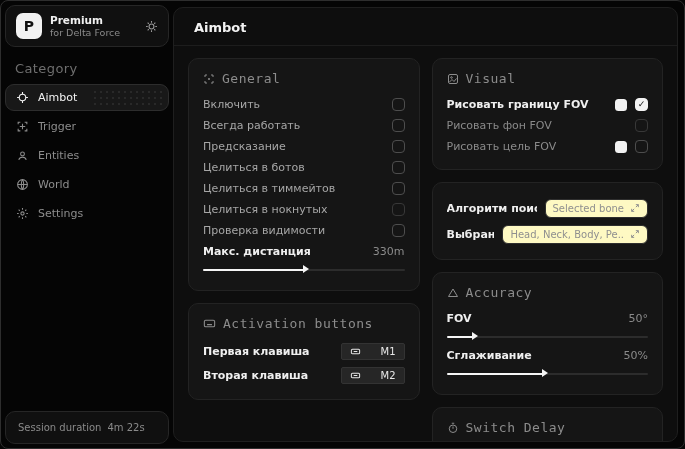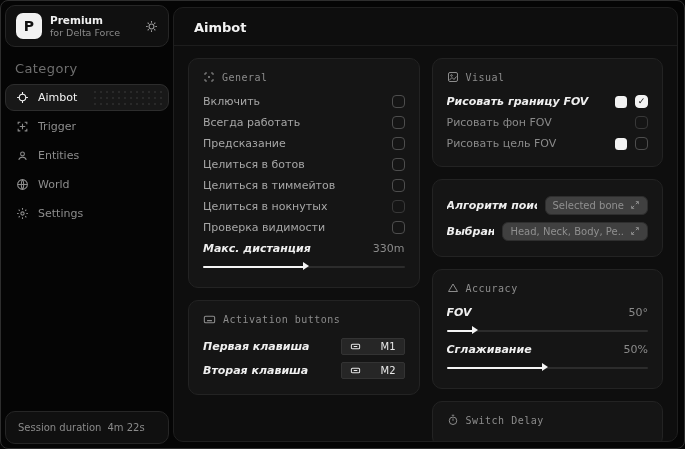--- a/index.html
+++ b/index.html
@@ -32,45 +32,45 @@
   .session { margin-top:auto; padding:10px 12px; display:flex; gap:6px; color:#8a8a8a; font-size:10px; }
   
   .main { flex:1; margin:6px 6px 6px 0; background:#0e0e0e; border:1px solid #1f1f1f; border-radius:10px;
           display:flex; flex-direction:column; overflow:hidden; }
   .main-header { padding:12px 20px 10px 20px; border-bottom:1px solid #1d1d1d; }
   .main-title { color:#f2f2f2; font-weight:bold; font-size:13px; }
   .content { padding:12px 14px; display:grid; grid-template-columns:1fr 1fr; gap:12px; align-items:start; }
   .col { display:flex; flex-direction:column; gap:12px; min-width:0; }
   .card { background:#151515; border:1px solid #232323; border-radius:10px; padding:12px 14px; }
   .card-title { display:flex; align-items:center; gap:7px; color:#8c8c8c;
-                font-family:"DejaVu Sans Mono", monospace; font-size:10px; letter-spacing:.5px; margin-bottom:8px; }
+                font-family:"DejaVu Sans Mono", monospace; font-size:13px; letter-spacing:.5px; margin-bottom:8px; }
   .row { display:flex; align-items:center; justify-content:space-between; gap:8px; padding:3.5px 0; min-height:21px; }
   .row .lbl { color:#a6a6a6; white-space:nowrap; overflow:hidden; flex:1; }
-  .row .lbl.hl { color:#efefef; font-weight:bold;font-style:italic; }
+  .row .lbl.hl { color:#efefef; font-weight:bold; }
   .row .lbl.dim { color:#8a8a8a; }
   .val { color:#8a8a8a; white-space:nowrap; }
   .right-group { display:flex; align-items:center; gap:8px; }
   
   .cb { width:13px; height:13px; border:1.5px solid #4d4d4d; border-radius:4px; flex:0 0 auto;
         display:inline-flex; align-items:center; justify-content:center; cursor:pointer; }
   .cb.dim { border-color:#383838; }
   .cb.on { background:#f2f2f2; border-color:#f2f2f2; color:#111; }
   .cb.on::after { content:"✓"; font-size:9px; font-weight:bold; line-height:1; }
   
   .swatch { width:12px; height:12px; border-radius:3.5px; background:#f2f2f2; flex:0 0 auto; cursor:pointer; }
   
   .slider { position:relative; height:10px; margin:2px 0 4px 0; cursor:pointer; }
   .slider .track { position:absolute; left:0; right:0; top:4.5px; height:2px; background:#2c2c2c; border-radius:2px; }
   .slider .fill { position:absolute; left:0; top:4.5px; height:2px; background:#f5f5f5; border-radius:2px; }
   .slider .fill::after { content:""; position:absolute; right:-5px; top:-3.5px; border-left:6px solid #f5f5f5;
         border-top:4.5px solid transparent; border-bottom:4.5px solid transparent; }
   
   .keychip { display:inline-flex; align-items:center; gap:20px; background:#262626; border:1px solid #333;
              border-radius:2px; padding:2px 8px; color:#e8e8e8; font-size:10px; cursor:pointer; }
-  .selchip { display:inline-flex; align-items:center; gap:6px; background:#404040; border:1px solid #2e2e2e;
+  .selchip { display:inline-flex; align-items:center; gap:6px; background:#fef9c3; border:1px solid #2e2e2e;
              border-radius:6px; padding:3px 7px; color:#8f8f8f; font-size:10px; cursor:pointer; white-space:nowrap; }
   .icon { display:inline-flex; flex:0 0 auto; }
   svg { display:block; }
 </style>
 </head>
 <body>
 
 <div class="sidebar">
   <div class="side-card brand">
     <div class="logo">P</div>

